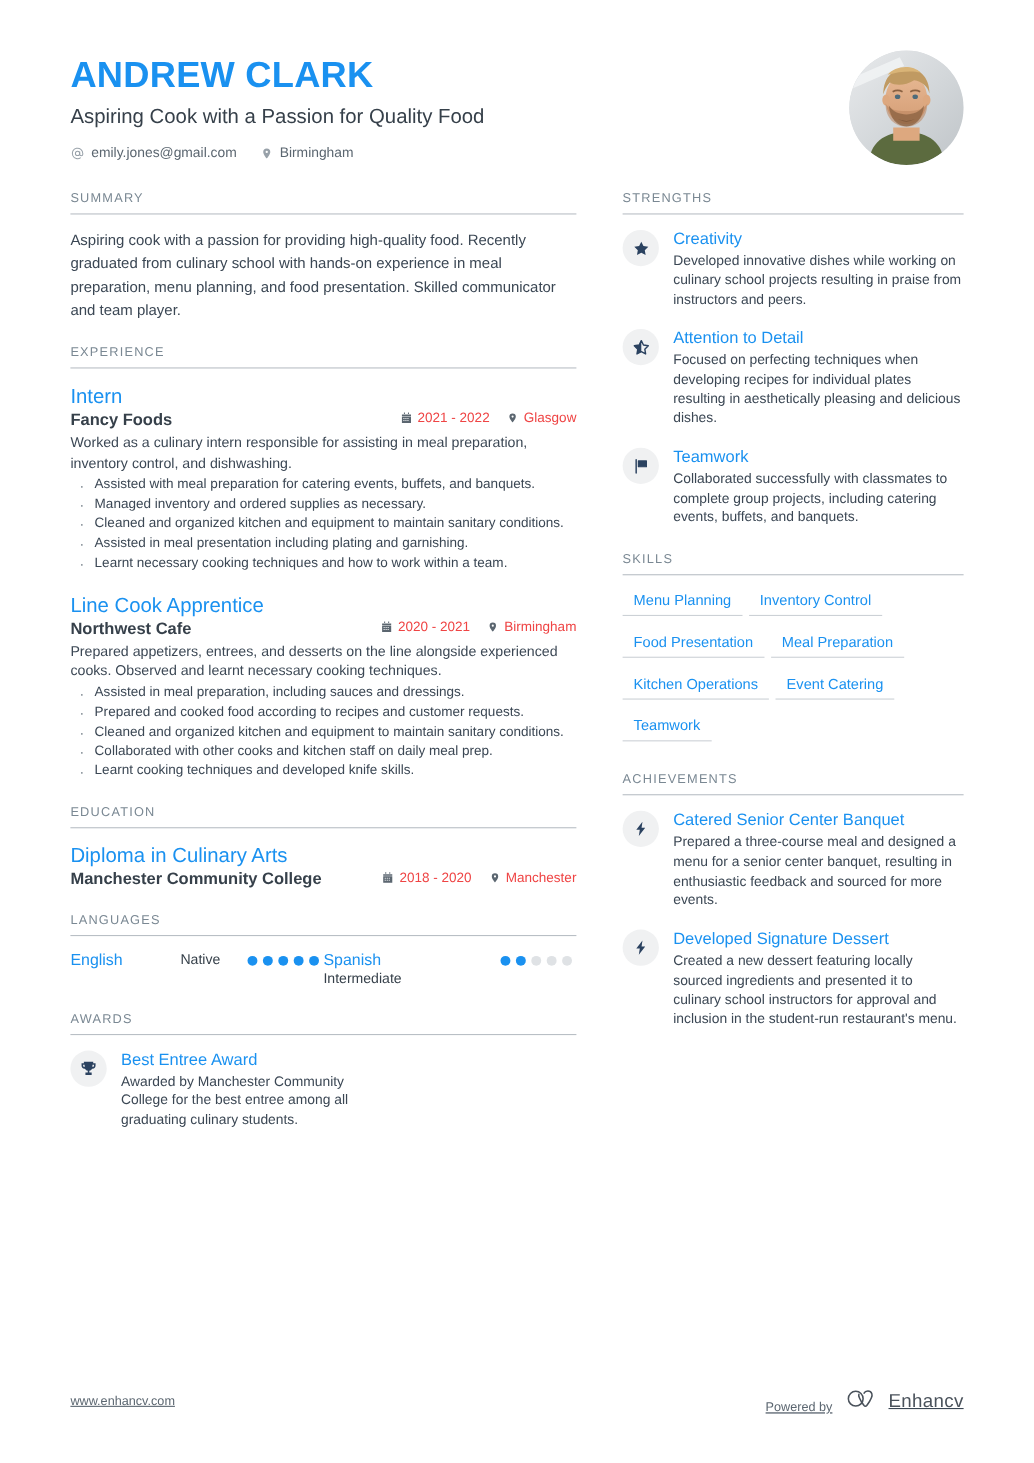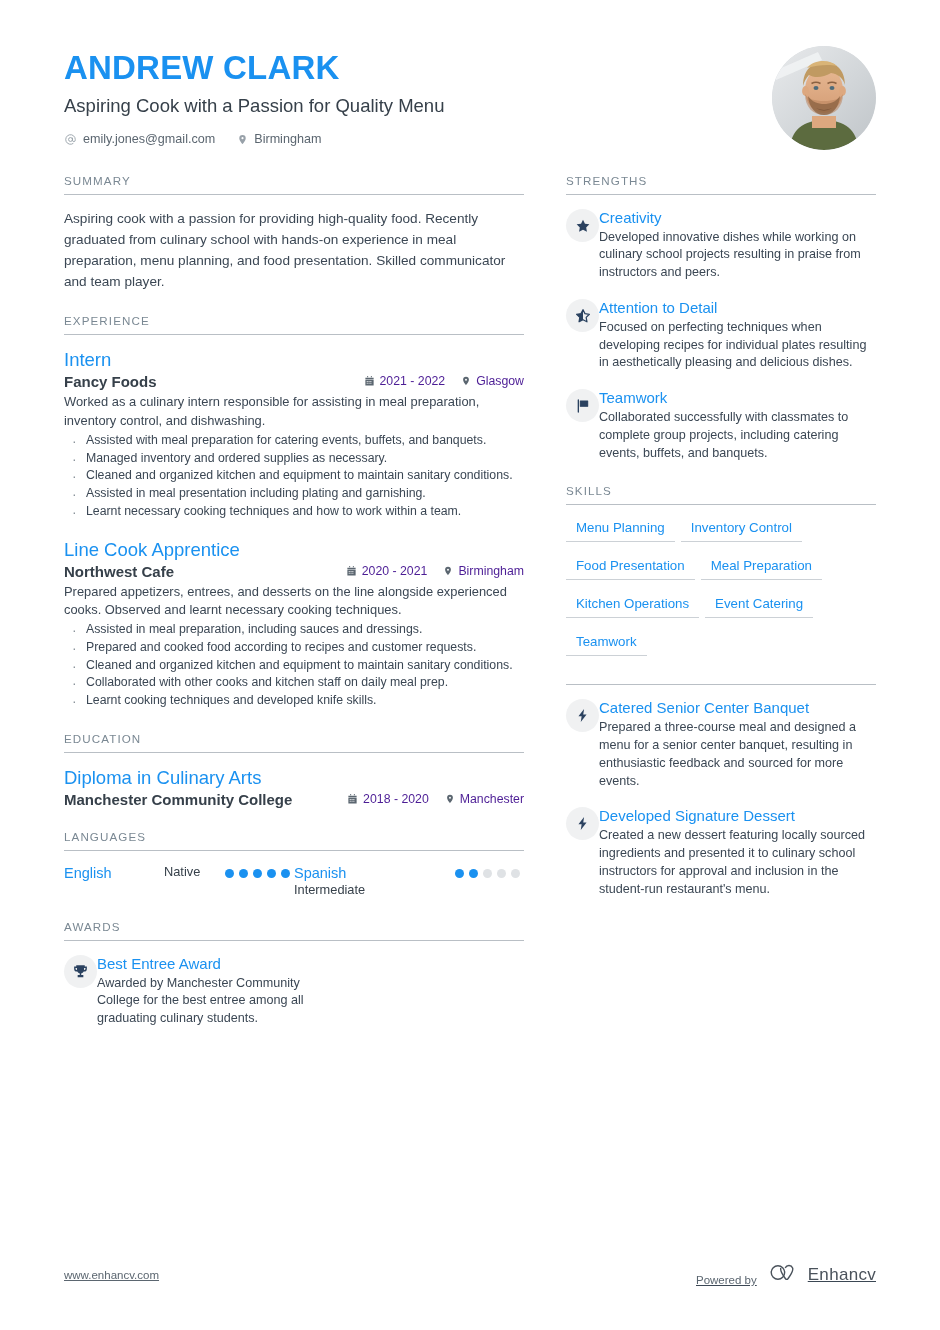--- a/index.html
+++ b/index.html
@@ -48,21 +48,21 @@
 
   .summary-text { font-size: 13.6px; line-height: 1.55; color: #3b4754; }
 
   
   .entry { margin-bottom: 17px; }
   .entry:last-child { margin-bottom: 2px; }
   .entry-title { font-size: 18.5px; color: #1a91f0; line-height: 1.25; margin-bottom: 2px; }
   .entry-row { display: flex; align-items: baseline; }
   .entry-org { font-size: 15px; color: #36404a; font-weight: bold; }
   .entry-meta { margin-left: auto; display: flex; align-items: center; gap: 16px; padding-left: 14px; }
-  .meta-item { display: flex; align-items: center; gap: 5px; font-size: 12.3px; color: #4c1d95; }
+  .meta-item { display: flex; align-items: center; gap: 5px; font-size: 12.3px; color: #ef4444; }
   .meta-item svg { display: block; }
   .entry-desc { font-size: 12.9px; line-height: 1.42; color: #3b4754; margin-top: 3px; }
   ul.bullets { list-style: none; margin-top: 2px; }
   ul.bullets li {
     font-size: 12.3px; line-height: 1.44; color: #3b4754;
     position: relative; padding-left: 22px; margin-bottom: 0px;
   }
   ul.bullets li::before {
     content: "·"; position: absolute; left: 8px; top: -1px;
     color: #8b949c; font-size: 14px; line-height: 1.44;
@@ -72,21 +72,21 @@
   .lang-grid { display: flex; }
   .lang-cell { width: 50%; display: flex; align-items: flex-start; }
   .lang-name { font-size: 14.5px; color: #1a91f0; width: 100px; flex: 0 0 100px; line-height: 1.25; }
   .lang-level { font-size: 12.8px; color: #36404a; line-height: 1.25; }
   .lang-dots { display: flex; gap: 5px; margin-left: auto; padding-top: 5px; padding-right: 4px; }
   .dot { width: 9px; height: 9px; border-radius: 50%; background: #dfe2e5; }
   .dot.on { background: #1a91f0; }
   .lang-mid { display: flex; flex: 1; }
 
   
-  .icon-item { display: flex; margin-bottom: 16px; }
+  .icon-item { display: flex; gap: 13px; margin-bottom: 16px; }
   .icon-item:last-child { margin-bottom: 2px; }
   .icon-circle {
     width: 33px; height: 33px; flex: 0 0 33px; border-radius: 50%;
     background: #f0f1f2; display: flex; align-items: center; justify-content: center;
     margin-top: 1px;
   }
   .icon-circle svg { display: block; }
   .icon-body { flex: 1; }
   .icon-title { font-size: 15px; color: #1a91f0; line-height: 1.3; margin-bottom: 1px; }
   .icon-text { font-size: 12.6px; line-height: 1.42; color: #3b4754; }
@@ -113,21 +113,21 @@
   .brand-name { font-size: 17px; color: #4a525b; letter-spacing: 0.3px; }
 </style>
 </head>
 <body>
 
 <div class="page">
 
   <div class="header">
     <div class="header-text">
       <div class="name">ANDREW CLARK</div>
-      <div class="headline">Aspiring Cook with a Passion for Quality Menu</div>
+      <div class="headline">Aspiring Cook with a Passion for Quality Food</div>
       <div class="contact-row">
         <div class="contact-item">
           <span>
             <svg width="13" height="13" viewBox="0 0 24 24" fill="none" stroke="#98a1a9" stroke-width="1.7">
               <circle cx="12" cy="12" r="3.6"></circle>
               <path d="M15.6 8.6v4.6a2.6 2.6 0 0 0 5.2 0V12a8.8 8.8 0 1 0-3.5 7"></path>
             </svg>
           </span>
           <span>emily.jones@gmail.com</span>
         </div>
@@ -399,20 +399,21 @@
           <span class="skill">Inventory Control</span>
           <span class="skill">Food Presentation</span>
           <span class="skill">Meal Preparation</span>
           <span class="skill">Kitchen Operations</span>
           <span class="skill">Event Catering</span>
           <span class="skill">Teamwork</span>
         </div>
       </div>
 
       <div class="section" style="margin-top:14px;">
+        <div class="section-title">ACHIEVEMENTS</div>
         <div class="section-rule"></div>
 
         <div class="icon-item">
           <div class="icon-circle">
             <svg width="15" height="15" viewBox="0 0 24 24" fill="#2b4260">
               <path d="M14.5 1.5L5.5 13.2h5.1L9.2 22.5l9.3-12.2h-5.3z"></path>
             </svg>
           </div>
           <div class="icon-body">
             <div class="icon-title">Catered Senior Center Banquet</div>

